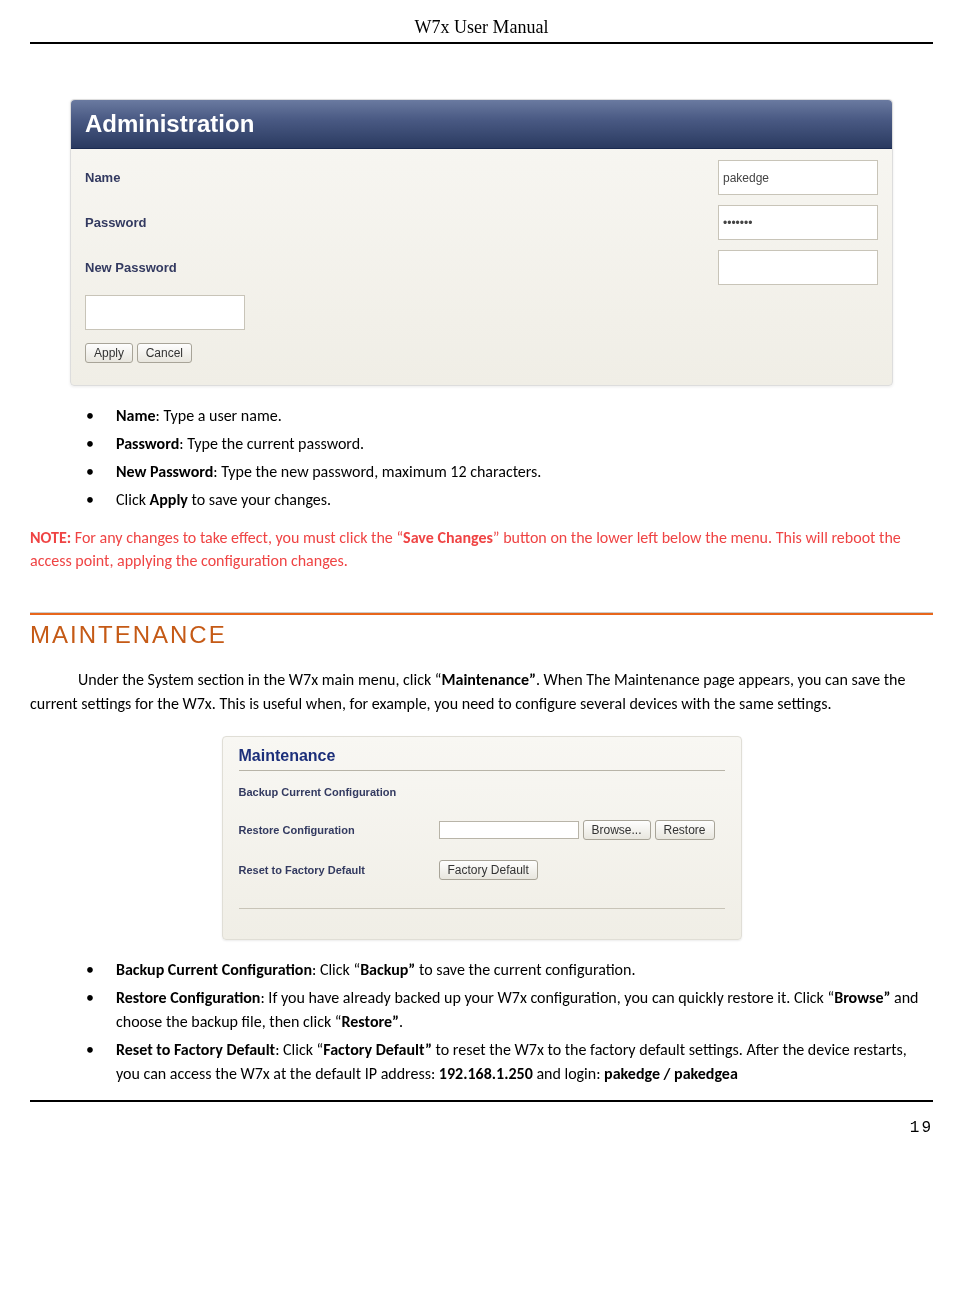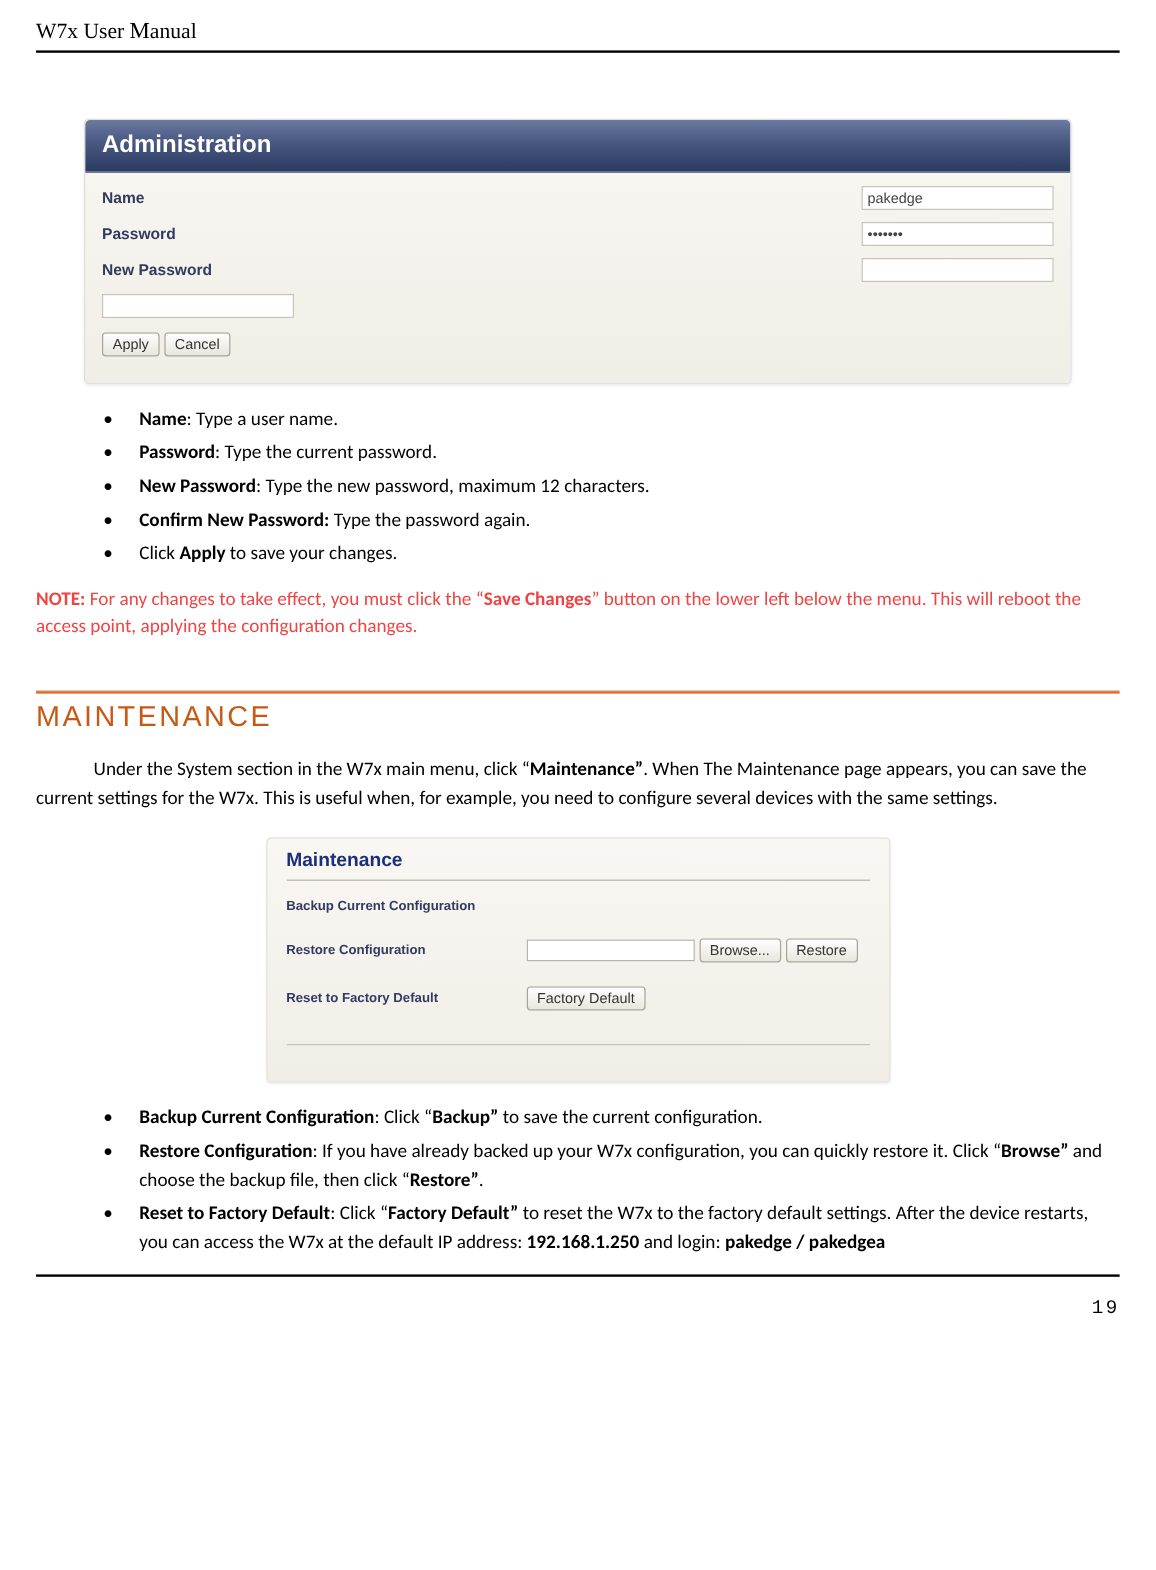--- a/index.html
+++ b/index.html
@@ -7,21 +7,21 @@
     font-family: Calibri, Arial, sans-serif;
     font-size: 16px;
     color: #000;
     background: #fff;
     width: 963px;
     padding: 14px 30px 10px 30px;
     line-height: 1.35;
   }
   .header-row {
     display: flex;
-    justify-content: flex-start;
+    justify-content: center;
     align-items: baseline;
     border-bottom: 2px solid #000;
     padding-bottom: 2px;
     margin-bottom: 55px;
     font-family: "Times New Roman", serif;
   }
   .header-row .left { font-size: 18px; }
   .header-row .left .m { font-size: 19px; }
   .admin-panel {
     margin: 0 40px 18px 40px;
@@ -29,40 +29,40 @@
     border-radius: 4px;
     background: linear-gradient(#f8f7f3, #f0eee6);
     padding: 0 0 22px 0;
     box-shadow: 0 1px 3px rgba(0,0,0,0.08);
   }
   .admin-title {
     background: linear-gradient(#6a7aa0, #4a5a84 40%, #2a3a60);
     color: #fff;
     font-family: Arial, sans-serif;
     font-weight: bold;
-    font-size: 20px;
+    font-size: 24px;
     padding: 8px 14px;
     border-top-left-radius: 4px;
     border-top-right-radius: 4px;
     border-bottom: 1px solid #1a2a50;
   }
   .admin-form { padding: 6px 14px 0 14px; }
   .form-row {
     display: flex;
     align-items: center;
     padding: 5px 0;
     font-family: "Trebuchet MS", Arial, sans-serif;
     font-size: 13px;
     color: #333a60;
     font-weight: bold;
   }
   .form-row .lbl { flex: 1; }
   .form-row input {
     width: 160px;
-    height: 20px;
+    height: 35px;
     border: 1px solid #c8c4b8;
     background: #fff;
     font-size: 12px;
     padding: 1px 4px;
     font-family: Arial, sans-serif;
     font-weight: normal;
     color: #444;
   }
   .btn-row { padding: 6px 0 0 14px; }
   .ui-btn {
@@ -193,21 +193,20 @@
   <div class="btn-row">
     <button class="ui-btn">Apply</button>
     <button class="ui-btn">Cancel</button>
   </div>
 </div>
 
 <ul class="bul">
   <li><b>Name</b><span>: Type a user name.</span></li>
   <li><b>Password</b><span>: Type the current password.</span></li>
   <li><b>New Password</b><span>: Type the new password, maximum 12 characters.</span></li>
-  <li><b>Confirm New Password:</b><span> Type the password again.</span></li>
   <li><span>Click </span><b>Apply</b><span> to save your changes.</span></li>
 </ul>
 
 <p class="note">
   <b>NOTE:</b><span> For any changes to take effect, you must click the “</span><b>Save Changes</b><span>” button on the lower left below the menu. This will reboot the access point, applying the configuration changes.</span>
 </p>
 
 <hr class="sec-rule">
 <div class="sec-title">MAINTENANCE</div>
 

